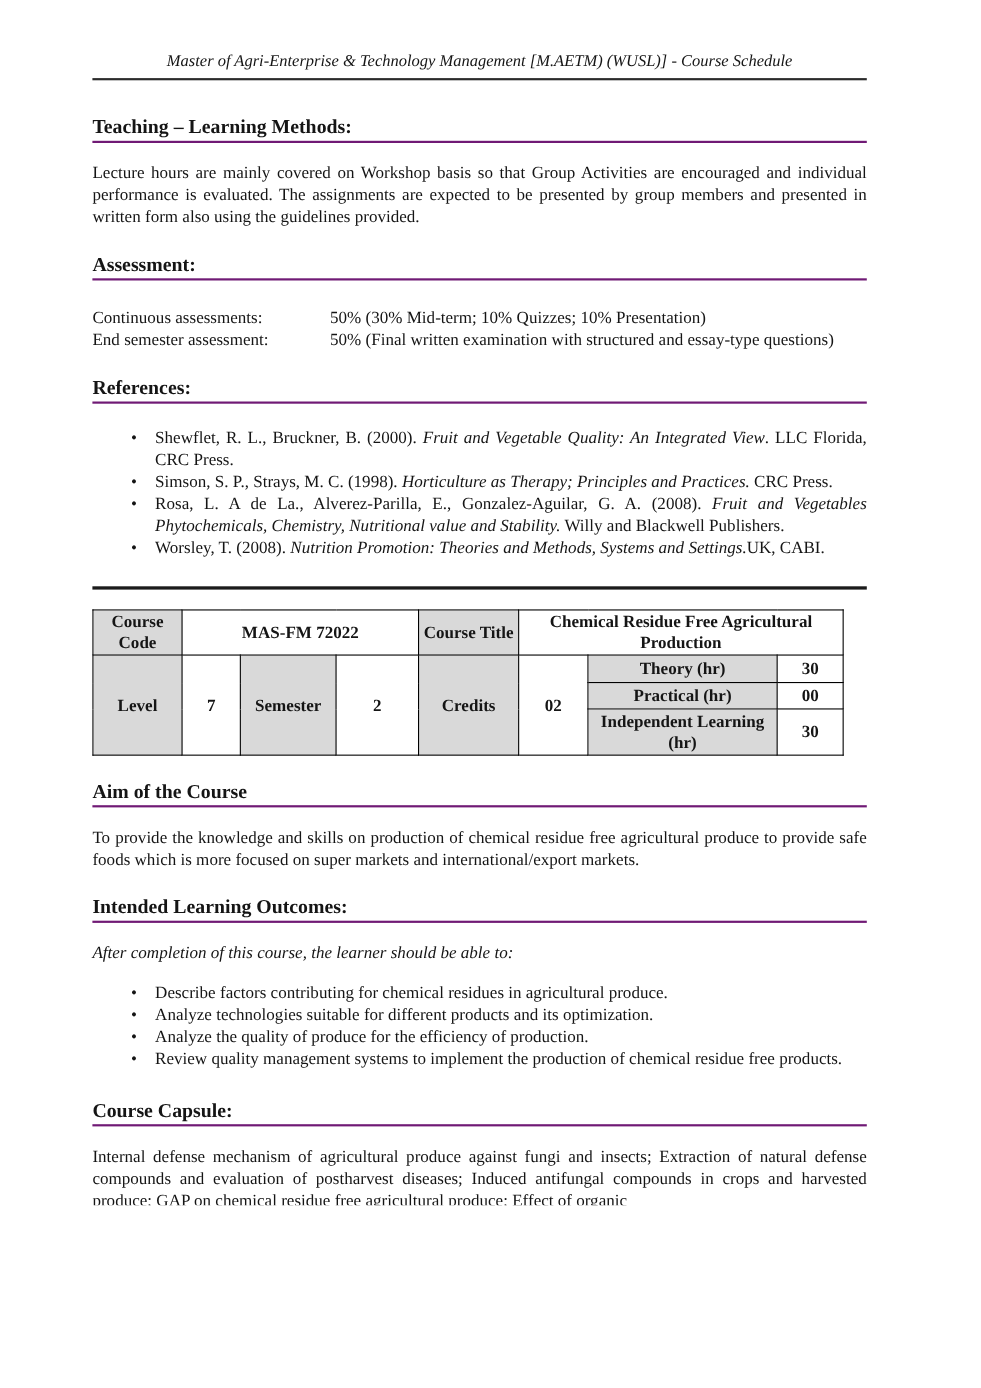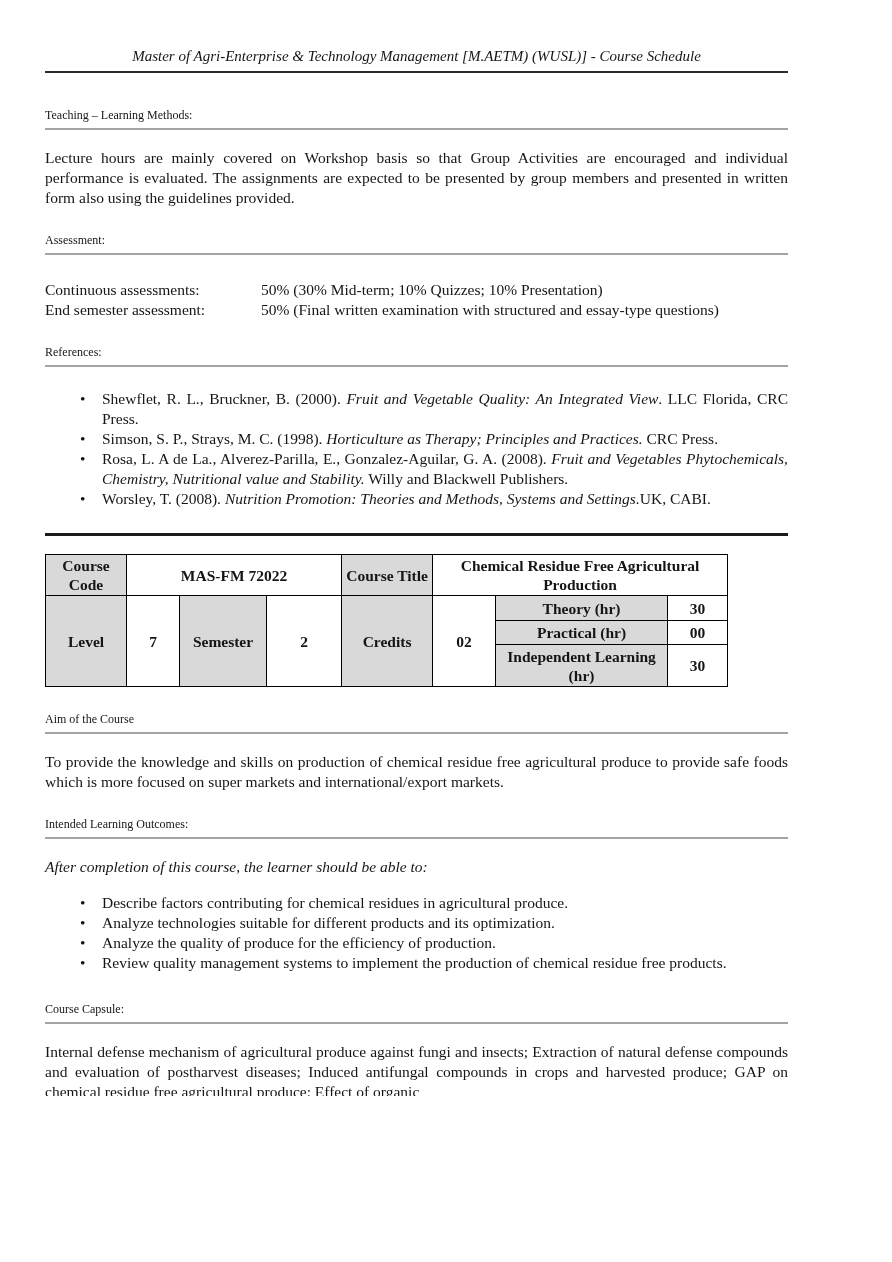--- a/index.html
+++ b/index.html
@@ -1,40 +1,40 @@
 <!DOCTYPE html>
 <html><head>
 <meta charset="utf-8">
 <style>
   html,body{margin:0;padding:0;background:#ffffff;}
   .page{
     position:relative;
     width:892px;height:1096px;
     box-sizing:border-box;
-    padding:46px 104px 0 45px;
+    padding:46px 104px 0 84px;
     background:#ffffff;
     font-family:"Liberation Serif", serif;
     font-size:15.5px;
     line-height:20px;
     color:#151515;
     overflow:hidden;
   }
   .doc-header{
     text-align:center;
     font-style:italic;
     font-size:15px;
     padding-bottom:5px;
     border-bottom:2px solid #2b2b2b;
   }
   .sec-h{
-    font-weight:normal;
+    font-weight:bold;
     padding-bottom:3px;
-    border-bottom:2px solid #a3a3a3;
+    border-bottom:2px solid #701a75;
     margin:0;
-    font-size:12px;
+    font-size:18px;
   }
   .mt-teach{margin-top:32px;}
   .para{margin:18px 0 0 0;text-align:justify;}
   .assess{margin-top:25px;}
   .assess-row{display:flex;}
   .assess-label{width:216px;flex:none;}
   .assess-value{flex:1;text-align:justify;}
   .bullets{margin:22px 0 0 0;padding:0;list-style:none;}
   .bullets li{
     position:relative;

